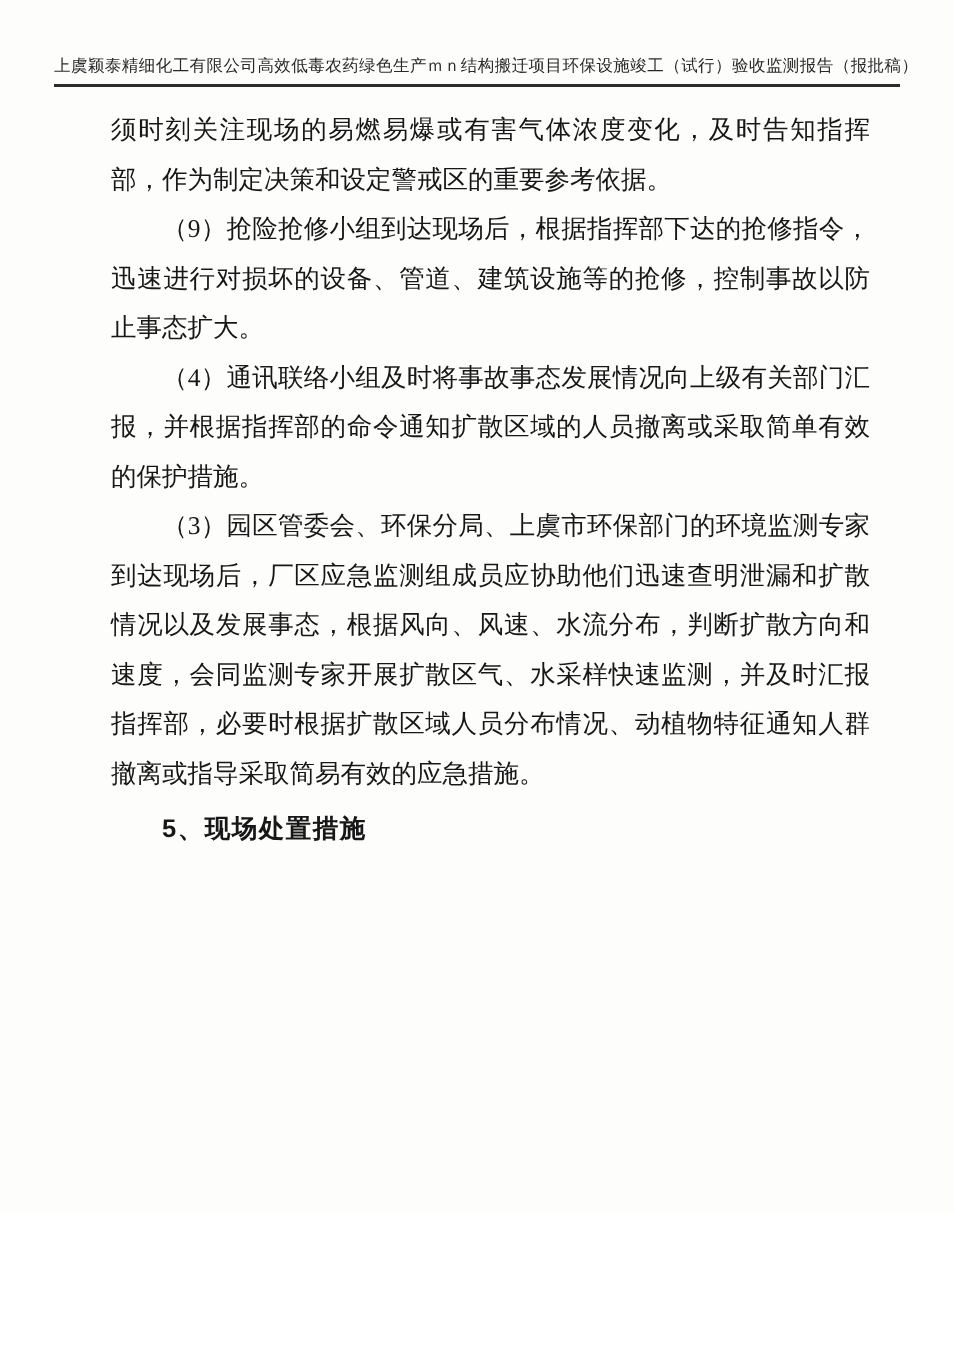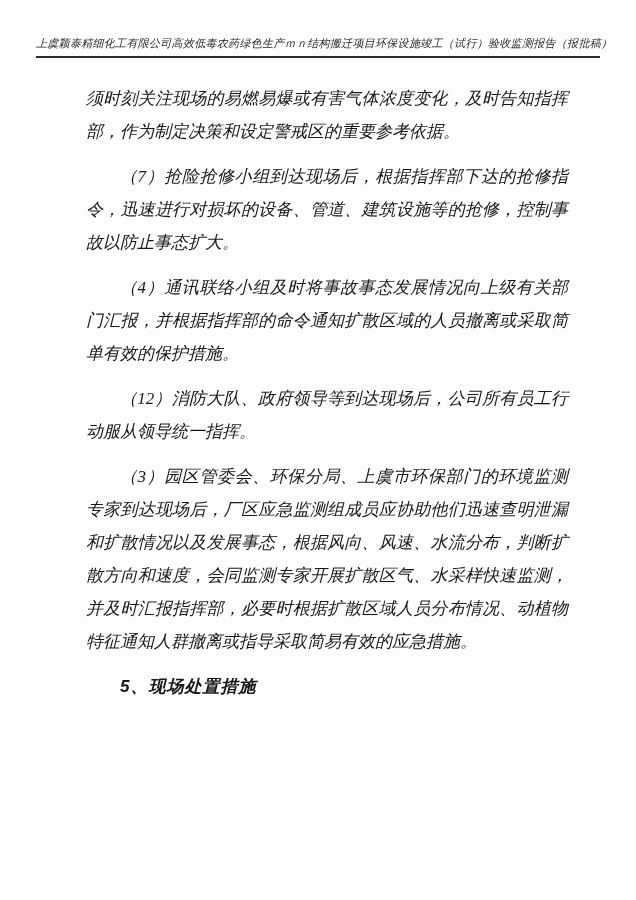--- a/index.html
+++ b/index.html
@@ -3,21 +3,20 @@
 <meta charset="utf-8">
 <style>
   html,body{margin:0;padding:0;background:#ffffff;}
   .page{
     position:relative;
     width:636px;height:808px;
     background:#fdfdfc;
     overflow:hidden;
     font-family:"Liberation Serif","DejaVu Serif",serif;
     color:#1c1c1c;
-    font-style:italic;
   }
   .scan{ filter: blur(0.3px) contrast(1.02); }
   .header{
     position:absolute;
     top:36px;left:36px;right:36px;
     text-align:center;
     font-size:11px;
     letter-spacing:0.3px;
     color:#2a2a2a;
     padding-bottom:5px;
@@ -27,21 +26,21 @@
   .body{
     position:absolute;
     top:70px;
     left:74px;
     right:56px;
     font-size:17px;
     line-height:33px;
     text-align:justify;
     color:#191919;
   }
-  .body p{margin:12px;}
+  .body p{margin:0;}
   .para{text-indent:2em;}
   .no-indent{text-indent:0;}
   .heading{
     font-weight:bold;
     text-indent:2em;
     margin-top:4px !important;
     margin-bottom:2px !important;
     font-family:"Liberation Sans","DejaVu Sans",sans-serif;
     font-size:17px;
     letter-spacing:1px;
@@ -50,22 +49,21 @@
 </head>
 <body>
 
 <div class="page">
   <div class="scan">
 
     <div class="header">上虞颖泰精细化工有限公司高效低毒农药绿色生产ｍｎ结构搬迁项目环保设施竣工（试行）验收监测报告（报批稿）</div>
 
     <div class="body">
       <p class="no-indent">须时刻关注现场的易燃易爆或有害气体浓度变化，及时告知指挥部，作为制定决策和设定警戒区的重要参考依据。</p>
-      <p class="para">（7）抢险抢修小组到达现场后，根据指挥部下达的抢修指令，迅速进行对损坏的设备、管道、建筑设施等的抢修，控制事故以防止事态扩大。</p>
+      <p class="para">（9）抢险抢修小组到达现场后，根据指挥部下达的抢修指令，迅速进行对损坏的设备、管道、建筑设施等的抢修，控制事故以防止事态扩大。</p>
       <p class="para">（4）通讯联络小组及时将事故事态发展情况向上级有关部门汇报，并根据指挥部的命令通知扩散区域的人员撤离或采取简单有效的保护措施。</p>
-      <p class="para">（12）消防大队、政府领导等到达现场后，公司所有员工行动服从领导统一指挥。</p>
       <p class="para">（3）园区管委会、环保分局、上虞市环保部门的环境监测专家到达现场后，厂区应急监测组成员应协助他们迅速查明泄漏和扩散情况以及发展事态，根据风向、风速、水流分布，判断扩散方向和速度，会同监测专家开展扩散区气、水采样快速监测，并及时汇报指挥部，必要时根据扩散区域人员分布情况、动植物特征通知人群撤离或指导采取简易有效的应急措施。</p>
       <p class="heading">5、现场处置措施</p>
 
     </div>
 
   </div>
 </div>
 
 </body></html>

